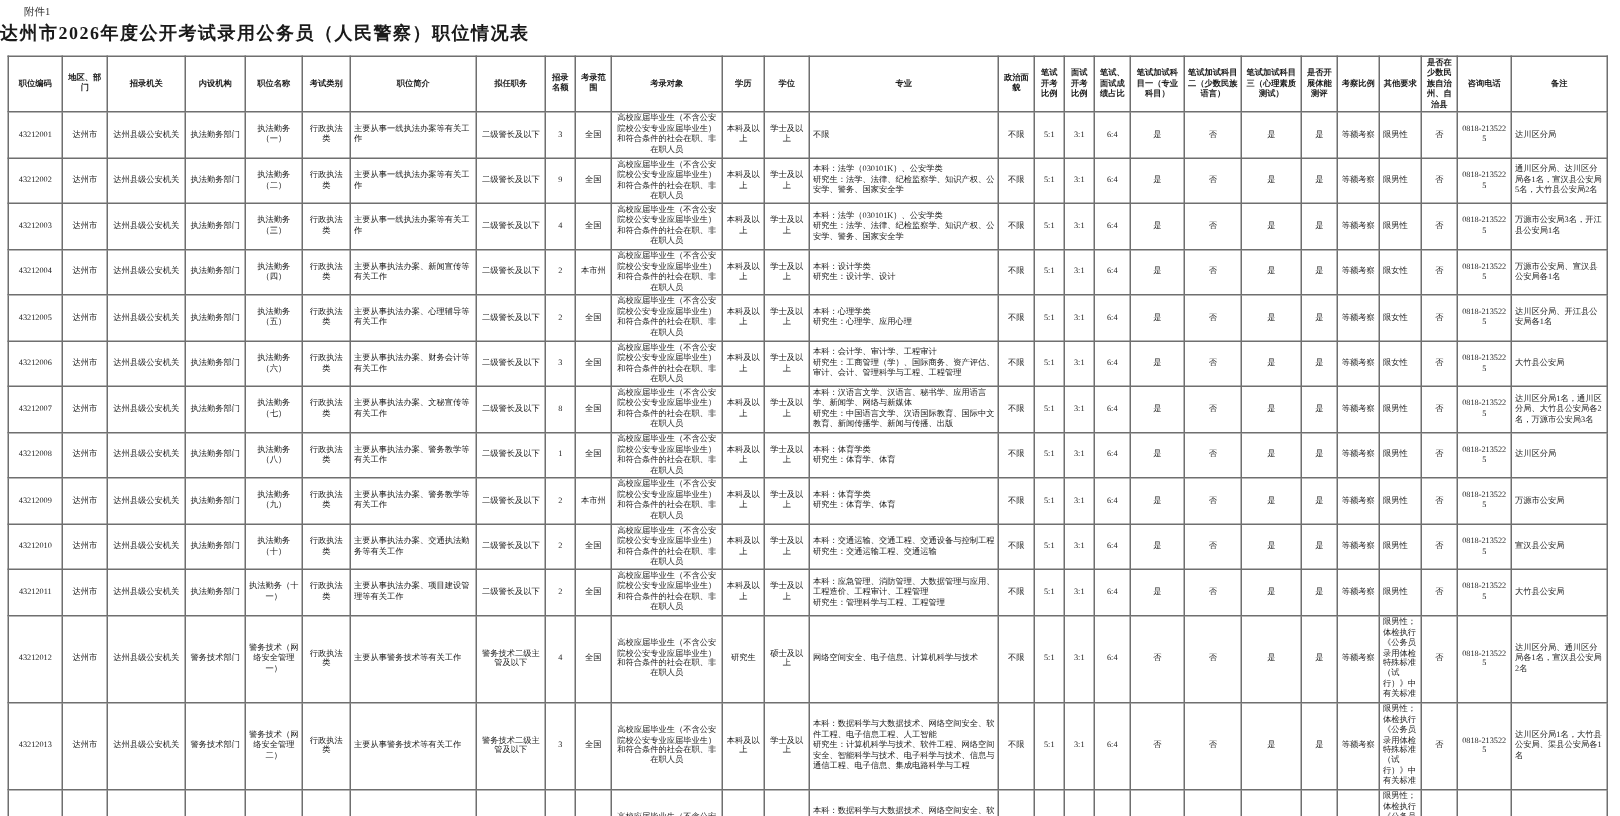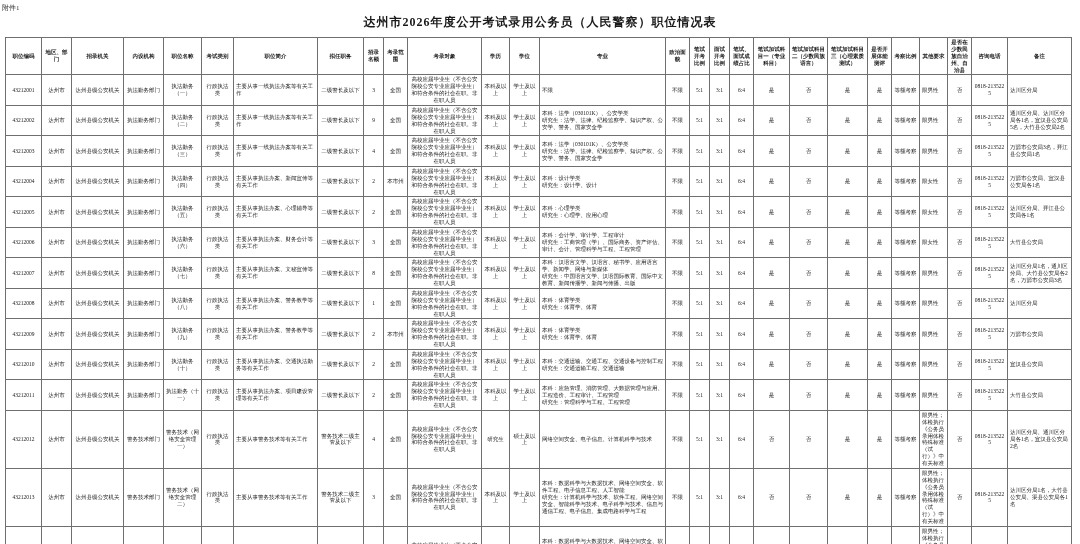--- a/index.html
+++ b/index.html
@@ -1,18 +1,18 @@
 <!DOCTYPE html>
 <html><head>
 <meta charset="utf-8">
 <style>
   html,body{margin:0;padding:0;background:#fff;width:1080px;height:544px;overflow:hidden;
     font-family:"Liberation Serif","DejaVu Serif",serif;color:#1a1a1a;}
-  .attachment{position:absolute;top:3px;left:2px;font-size:7px;color:#333;}
-  .title{margin-top:14px;text-align:center;font-size:12px;font-weight:bold;letter-spacing:1px;}
+  .attachment{position:absolute;top:3px;left:16px;font-size:7px;color:#333;}
+  .title{margin-top:14px;text-align:left;font-size:12px;font-weight:bold;letter-spacing:1px;}
   .table-wrap{margin:6px 5px 0 5px;}
   table{border-collapse:collapse;table-layout:fixed;width:1066px;}
   th,td{border:1px solid #6f6f6f;padding:1px 2px;font-size:5.5px;line-height:1.25;
     text-align:center;vertical-align:middle;word-break:break-all;white-space:pre-line;}
   thead th{font-weight:bold;height:34px;background:#fff;}
   tbody tr{height:24px;}
   td.left{text-align:left;}
 </style>
 </head>
 <body>

